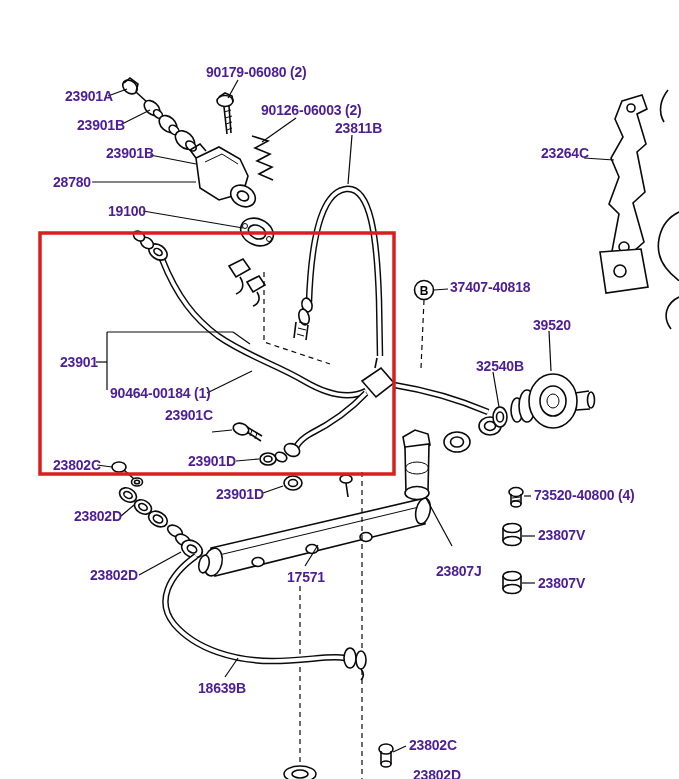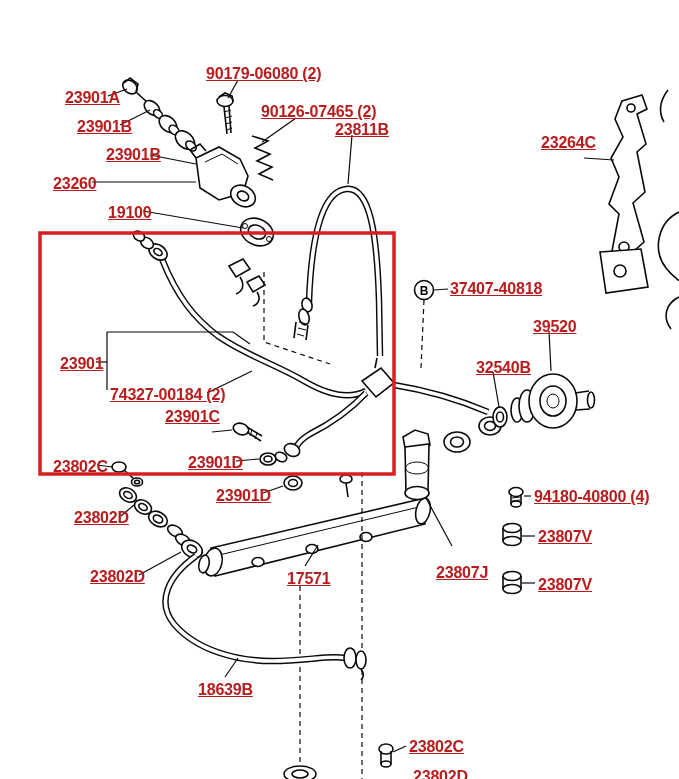--- a/index.html
+++ b/index.html
@@ -2,22 +2,22 @@
 <html><head>
 <meta charset="utf-8">
 <style>
   html,body{margin:0;padding:0;background:#ffffff;}
   .stage{
     position:relative;width:679px;height:779px;overflow:hidden;background:#ffffff;
     font-family:"Liberation Sans", sans-serif;
   }
   .stage svg{position:absolute;left:0;top:0;}
   .plabel{
-    position:absolute;font-size:16px;font-weight:bold;color:#b91c1c;
-    letter-spacing:-0.2px;white-space:nowrap;line-height:1.1;text-decoration:underline;
+    position:absolute;font-size:14px;font-weight:bold;color:#4c1d95;
+    letter-spacing:-0.2px;white-space:nowrap;line-height:1.1;
   }
   .ln{stroke:#0a0a0a;stroke-width:1.2;}
   .art{fill:none;stroke:#0a0a0a;stroke-width:1.6;}
   .art-thin{fill:none;stroke:#0a0a0a;stroke-width:1;}
   .ring-fill{fill:#ffffff;stroke:#0a0a0a;stroke-width:1.6;}
   .tube-o{fill:none;stroke:#0a0a0a;stroke-width:6.5;}
   .tube-i{fill:none;stroke:#ffffff;stroke-width:3.6;}
   .dash{fill:none;stroke:#0a0a0a;stroke-width:1.2;stroke-dasharray:5 4;}
 </style>
 </head>
@@ -265,36 +265,36 @@
       <line class="ln" x1="406" y1="746" x2="393" y2="752"></line>
     </g>
 
     <rect x="40" y="233" width="354" height="241" fill="none" stroke-width="3.5" stroke="#d81e1e"></rect>
   </svg>
 
   <div>
     <div class="plabel" style="left:65px;top:89px">23901A</div>
     <div class="plabel" style="left:206px;top:65px">90179-06080 (2)</div>
     <div class="plabel" style="left:77px;top:118px">23901B</div>
-    <div class="plabel" style="left:261px;top:103px">90126-07465 (2)</div>
+    <div class="plabel" style="left:261px;top:103px">90126-06003 (2)</div>
     <div class="plabel" style="left:335px;top:121px">23811B</div>
     <div class="plabel" style="left:106px;top:146px">23901B</div>
-    <div class="plabel" style="left:541px;top:134px">23264C</div>
-    <div class="plabel" style="left:53px;top:175px">23260</div>
+    <div class="plabel" style="left:541px;top:146px">23264C</div>
+    <div class="plabel" style="left:53px;top:175px">28780</div>
     <div class="plabel" style="left:108px;top:204px">19100</div>
     <div class="plabel" style="left:450px;top:280px">37407-40818</div>
     <div class="plabel" style="left:533px;top:318px">39520</div>
     <div class="plabel" style="left:60px;top:355px">23901</div>
     <div class="plabel" style="left:476px;top:359px">32540B</div>
-    <div class="plabel" style="left:110px;top:386px">74327-00184 (2)</div>
+    <div class="plabel" style="left:110px;top:386px">90464-00184 (1)</div>
     <div class="plabel" style="left:165px;top:408px">23901C</div>
     <div class="plabel" style="left:188px;top:454px">23901D</div>
     <div class="plabel" style="left:53px;top:458px">23802C</div>
     <div class="plabel" style="left:216px;top:487px">23901D</div>
-    <div class="plabel" style="left:534px;top:488px">94180-40800 (4)</div>
+    <div class="plabel" style="left:534px;top:488px">73520-40800 (4)</div>
     <div class="plabel" style="left:74px;top:509px">23802D</div>
     <div class="plabel" style="left:538px;top:528px">23807V</div>
     <div class="plabel" style="left:436px;top:564px">23807J</div>
     <div class="plabel" style="left:90px;top:568px">23802D</div>
     <div class="plabel" style="left:287px;top:570px">17571</div>
     <div class="plabel" style="left:538px;top:576px">23807V</div>
     <div class="plabel" style="left:198px;top:681px">18639B</div>
     <div class="plabel" style="left:409px;top:738px">23802C</div>
     <div class="plabel" style="left:413px;top:768px">23802D</div>
   </div>

